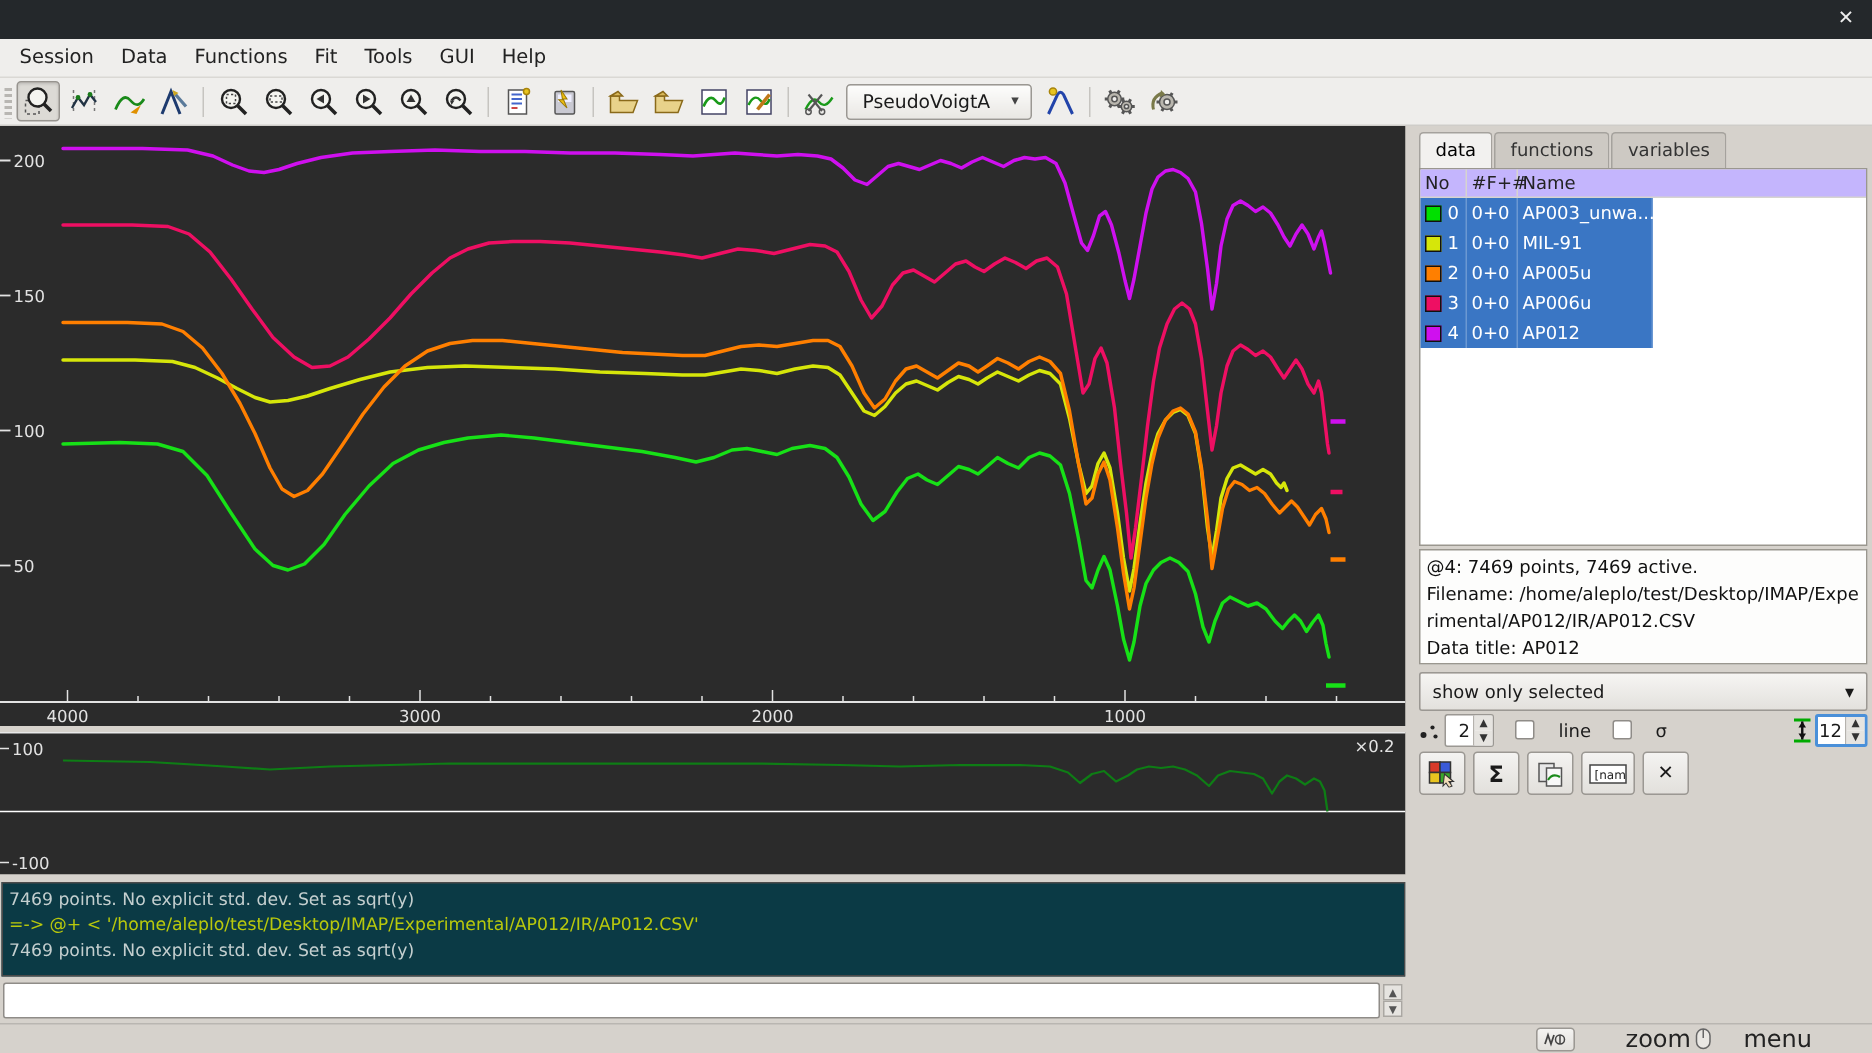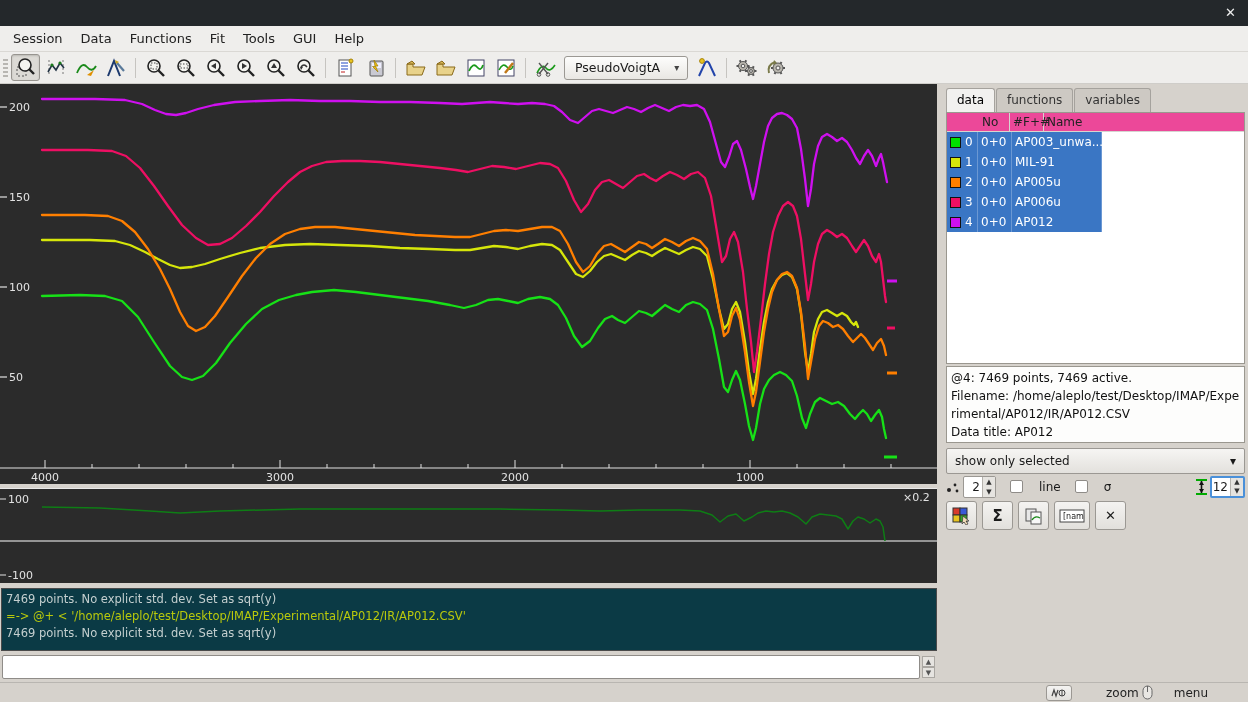--- a/index.html
+++ b/index.html
@@ -43,21 +43,21 @@
   .spin-col span{flex:1;font-size:7px;color:#555;background:#e6e4e0;border:1px solid #aaa7a2;
                  display:flex;align-items:center;justify-content:center;}
   
   .vsplit{position:absolute;left:937px;top:84px;width:7px;height:598px;background:#d6d2cc;}
   .sidebar{position:absolute;left:944px;top:84px;width:304px;height:598px;background:#d6d2cc;}
   .tabs{position:absolute;left:2px;top:4px;height:24px;display:flex;gap:1px;}
   .tab{padding:4px 10px 3px;border:1px solid #a5a29d;border-bottom:none;border-radius:3px 3px 0 0;
        background:#cdc9c3;font-size:12px;color:#333;}
   .tab.active{background:#f2f1ef;color:#000;position:relative;top:0px;}
   .dtable{position:absolute;left:2px;top:28px;width:299px;height:252px;background:#fff;border:1px solid #9a978f;}
-  .dt-head{display:flex;height:19px;border-bottom:1px solid #d6d4d0;background:#ec4899;font-size:12px;color:#222;padding-left:32px;}
+  .dt-head{display:flex;height:19px;border-bottom:1px solid #d6d4d0;background:#c4b5fd;font-size:12px;color:#222;}
   .dt-head div{padding:2px 3px;border-right:1px solid #d6d4d0;}
   .c-no{width:31px;}.c-f{width:34px;}.c-name{width:90px;}
   .dt-row{display:flex;height:20px;font-size:12px;align-items:center;}
   .dt-row .cell{height:20px;display:flex;align-items:center;padding:0 3px;border-right:1px solid rgba(255,255,255,.25);}
   .dt-row.sel .cell{background:#3a76c4;color:#fff;}
   .swatch{width:11px;height:11px;border:1px solid #111;margin-right:4px;flex:0 0 auto;}
   .infobox{position:absolute;left:2px;top:282px;width:299px;height:77px;background:#fdfdfc;border:1px solid #9a978f;
            padding:2px 4px;font-size:12px;line-height:18px;white-space:pre-wrap;word-break:break-all;color:#111;}
   .filter-dd{position:absolute;left:2px;top:364px;width:299px;height:16px;background:linear-gradient(#f6f5f3,#e3e1dd);
              border:1px solid #9b9893;border-radius:2px;display:flex;align-items:center;justify-content:space-between;
@@ -68,21 +68,21 @@
   .spinbox .arrows{width:13px;display:flex;flex-direction:column;border-left:1px solid #b5b2ad;}
   .spinbox .arrows span{flex:1;font-size:7px;display:flex;align-items:center;justify-content:center;background:#e6e4e0;color:#333;}
   .spinbox.focused{border:2px solid #4a90d9;}
   .chk{display:flex;align-items:center;gap:16px;margin-left:14px;font-size:12px;}
   .chk .box{width:13px;height:13px;background:#fff;border:1px solid #8f8c88;border-radius:2px;}
   .btn-row{position:absolute;left:2px;top:417px;height:30px;display:flex;gap:5px;}
   .sq-btn{min-width:31px;height:29px;background:linear-gradient(#f4f3f1,#e2e0dc);border:1px solid #9b9893;
           border-radius:3px;display:flex;align-items:center;justify-content:center;font-size:15px;padding:0 4px;}
   
   .statusbar{position:absolute;left:0;top:682px;width:1248px;height:20px;background:#d6d2cc;border-top:1px solid #b9b6b1;
-             display:flex;align-items:center;justify-content:flex-end;font-size:12px;color:#222;}
+             display:flex;align-items:center;justify-content:flex-end;font-size:16px;color:#222;}
   .sb-btn{width:26px;height:16px;background:linear-gradient(#f4f3f1,#e2e0dc);border:1px solid #9b9893;border-radius:3px;
           display:flex;align-items:center;justify-content:center;margin-right:34px;}
   .sb-zoom{margin-right:2px;}
   .sb-menu{margin-right:40px;margin-left:20px;}
   .caret{display:inline-block;width:1px;height:12px;background:#000;margin-right:1px;vertical-align:middle;}
 </style>
 </head>
 <body>
 
 <div id="win">

